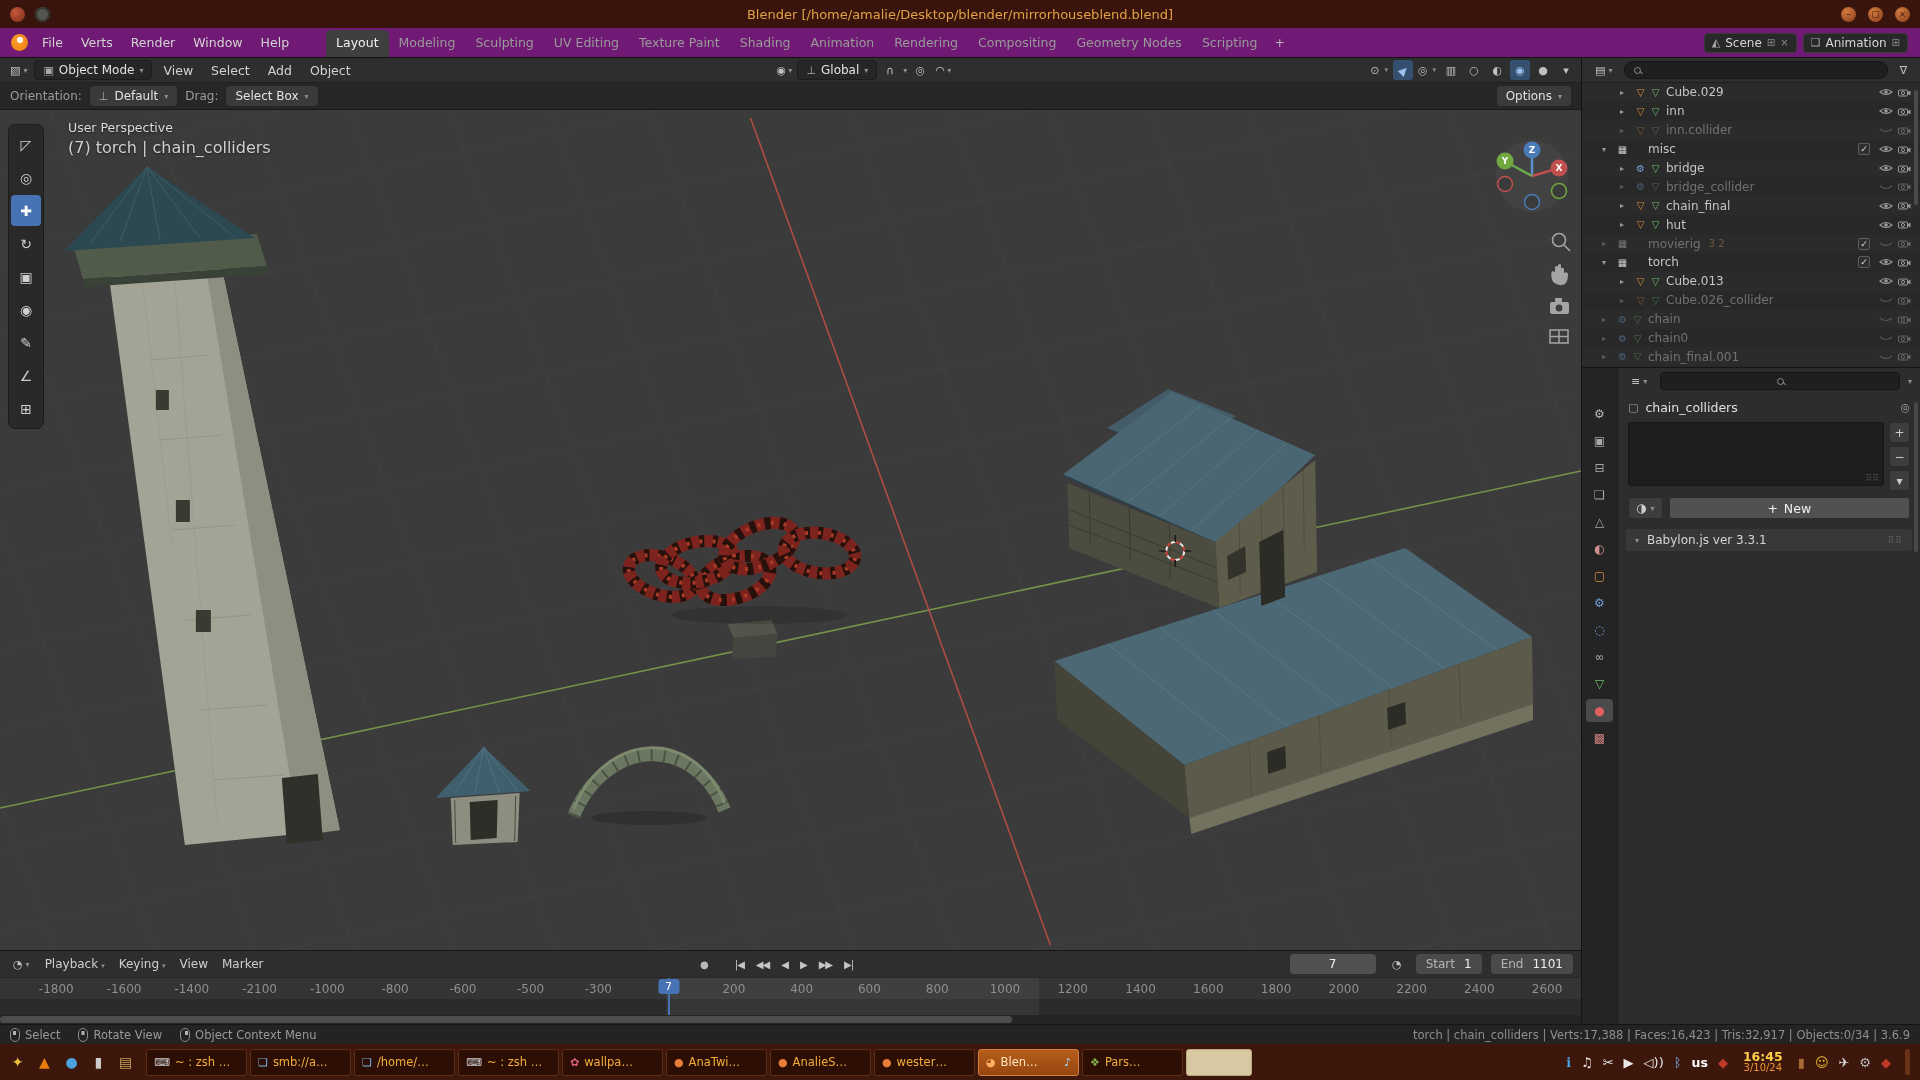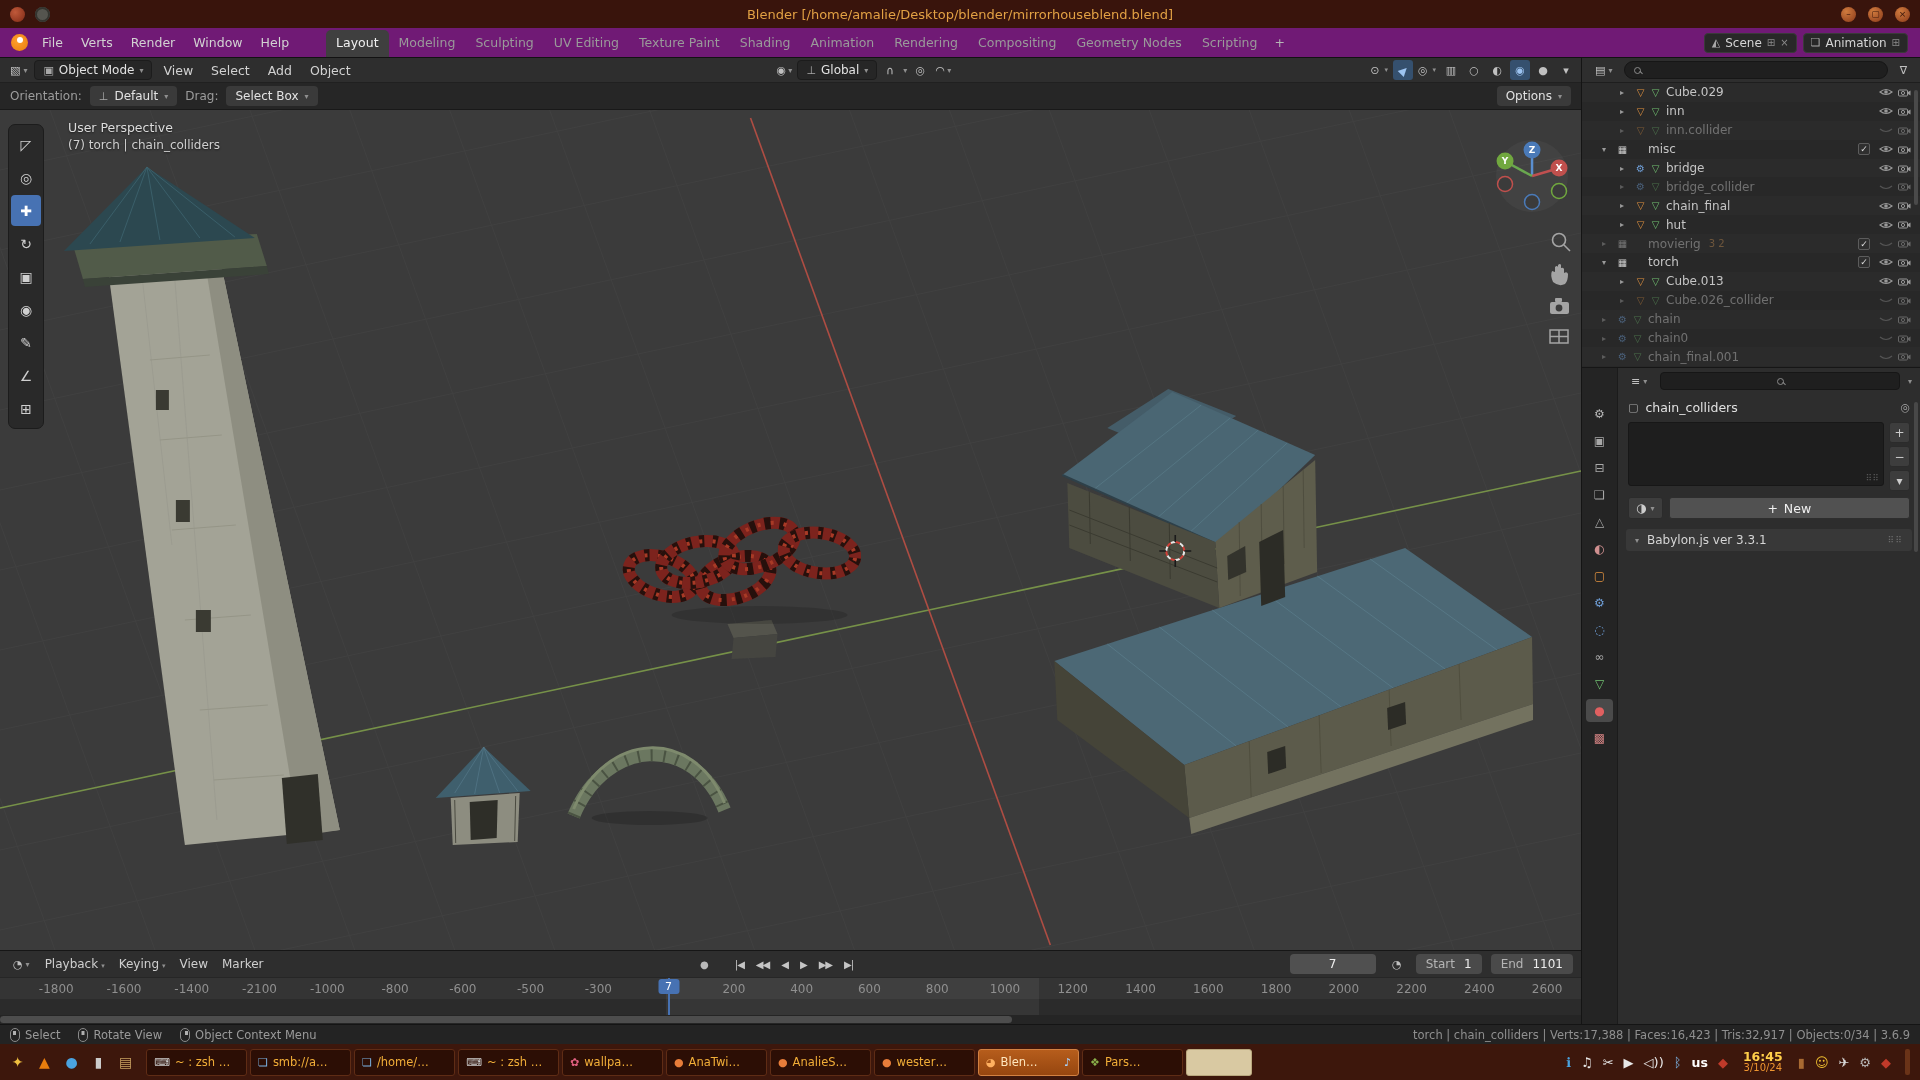--- a/index.html
+++ b/index.html
@@ -49,21 +49,21 @@
 
   
   .editors{flex:1;display:flex;min-height:0}
   .left-col{width:1582px;display:flex;flex-direction:column;border-right:1px solid #141414;flex:none}
   .right-col{flex:1;display:flex;flex-direction:column;min-width:0}
 
   
   .viewport{flex:1;position:relative;background:#3b3b3b;overflow:hidden}
   .scene{position:absolute;inset:0;width:100%;height:100%}
   .vp-label{position:absolute;left:68px;top:10px;color:#dcdcdc;font-size:12.5px;text-shadow:0 1px 2px rgba(0,0,0,.55)}
-  .vp-context{position:absolute;left:68px;top:28px;color:#d0d0d0;font-size:12px;text-shadow:0 1px 2px rgba(0,0,0,.55)}
+  .vp-context{position:absolute;left:68px;top:28px;color:#d0d0d0;font-size:16px;text-shadow:0 1px 2px rgba(0,0,0,.55)}
   .vtoolbar{position:absolute;left:8px;top:14px;width:36px;background:rgba(40,40,40,.95);border:1px solid #1c1c1c;border-radius:7px;padding:4px 0;display:flex;flex-direction:column;gap:2px;align-items:center}
   .tool{width:30px;height:31px;display:flex;align-items:center;justify-content:center;border-radius:4px;color:#cfcfcf;font-size:14px}
   .tool.active{background:#4772b3;color:#fff}
   .gz{font-size:9px;fill:#fff;text-anchor:middle;font-weight:bold}
 
   
   .timeline{height:74px;display:flex;flex-direction:column;border-top:1px solid #161616;flex:none}
   .tl-header{height:26px;background:#2e2e2e;display:flex;align-items:center;gap:3px;padding:0 8px;flex:none}
   .tl-menu{padding:2px 7px;color:#cfcfcf;font-size:12px;white-space:nowrap}
   .trans{display:flex;gap:2px;margin:0 10px}

